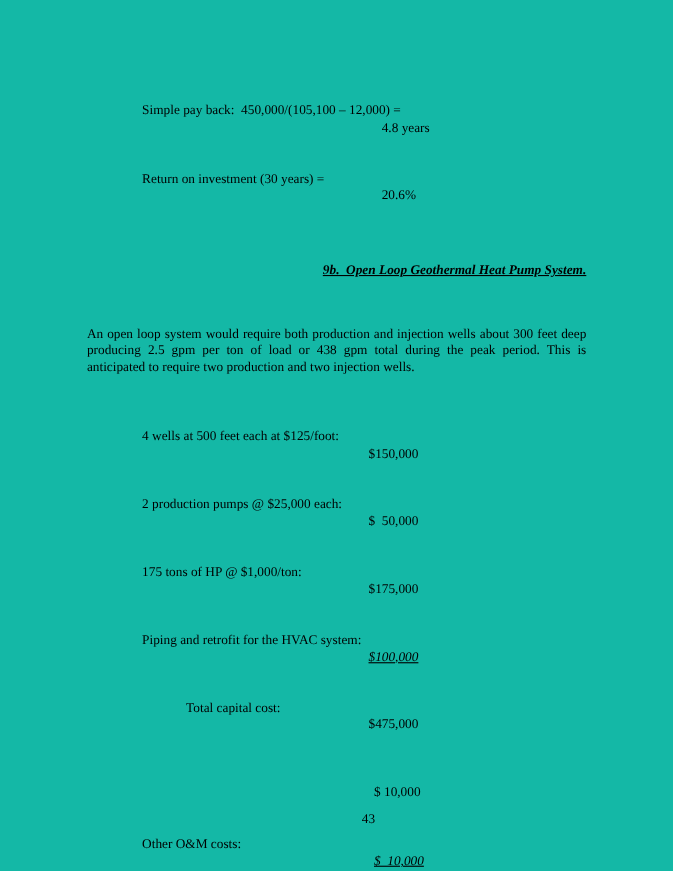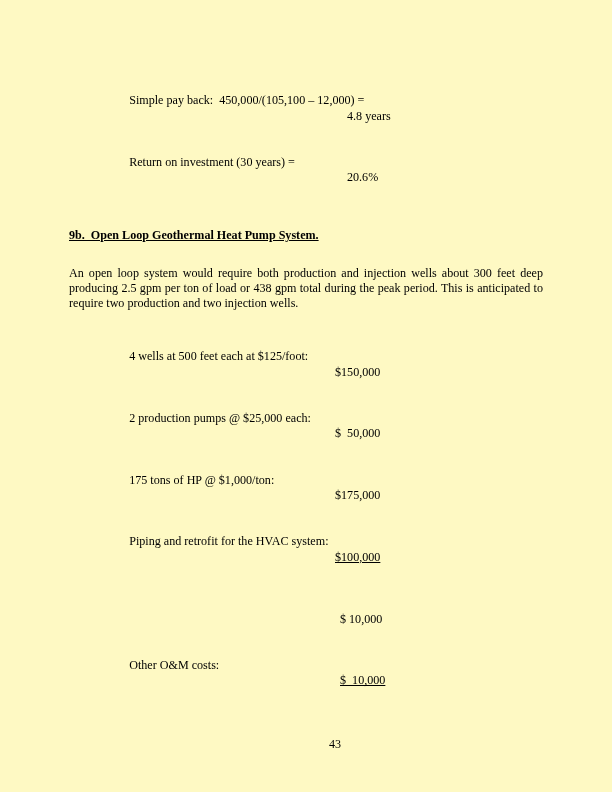--- a/index.html
+++ b/index.html
@@ -8,43 +8,45 @@
     background: #ffffff;
   }
   body {
     font-family: "Liberation Serif", serif;
     color: #000000;
   }
   .page {
     position: relative;
     width: 612px;
     height: 792px;
-    background: #fef9c3;
+    background: #14b8a6;
     overflow: hidden;
     box-sizing: border-box;
   }
   .content {
     position: absolute;
     left: 69px;
     top: 78px;
     width: 474px;
   }
   .para {
     font-size: 12.1px;
     line-height: 15.4px;
     text-align: justify;
-    margin: 0;
+    margin: 10px;
   }
   .heading {
     font-size: 12.1px;
     line-height: 15.4px;
     font-weight: bold;
+    font-style: italic;
     text-decoration: underline;
-    margin: 0;
+    margin: 10px;
     white-space: pre;
+    text-align: right;
   }
   .gap-md { height: 16px; }
   .gap-lg { height: 22px; }
   .gap-xl { height: 27px; }
 
   
   .rows {
     margin: 0;
     padding: 0;
     list-style: none;
@@ -57,20 +59,21 @@
   }
   .amt {
     position: absolute;
     white-space: pre;
   }
   .amt.col-b   { left: 266px; }
   .amt.col-b2  { left: 271px; text-align: center; }
   .amt.col-calc { left: 278px; }
   .underline-amt {
     text-decoration: underline;
+    font-style: italic;
   }
   .pagenum {
     position: absolute;
     left: 0;
     top: 737px;
     width: 612px;
     text-align: center;
     font-size: 12.1px;
     line-height: 15.4px;
     margin-left: 29px;
@@ -111,20 +114,24 @@
         <span class="amt col-b">$  50,000</span>
       </div>
       <div class="rowwrap">
         <span style="padding-left:36px;display:inline-block">175 tons of HP @ $1,000/ton:</span>
         <span class="amt col-b">$175,000</span>
       </div>
       <div class="rowwrap">
         <span style="padding-left:36px;display:inline-block">Piping and retrofit for the HVAC system:</span>
         <span class="amt col-b underline-amt">$100,000</span>
       </div>
+      <div class="rowwrap">
+        <span style="padding-left:76px;display:inline-block">Total capital cost:</span>
+        <span class="amt col-b">$475,000</span>
+      </div>
     </div>
 
     <div class="gap-md"></div>
 
     <div class="rows">
       <div class="rowwrap">
         <span class="amt col-b2">$ 10,000</span>
       </div>
       <div class="rowwrap">
         <span style="padding-left:36px;display:inline-block">Other O&amp;M costs:</span>

